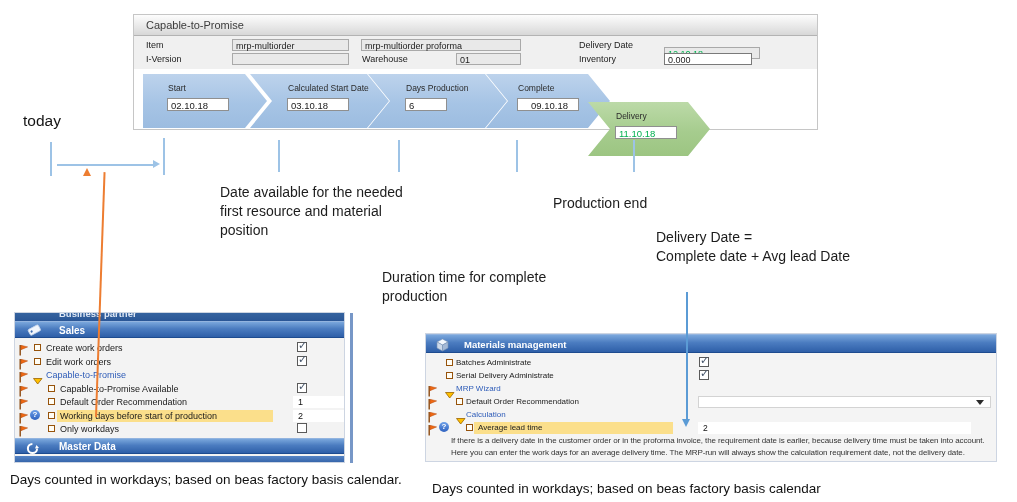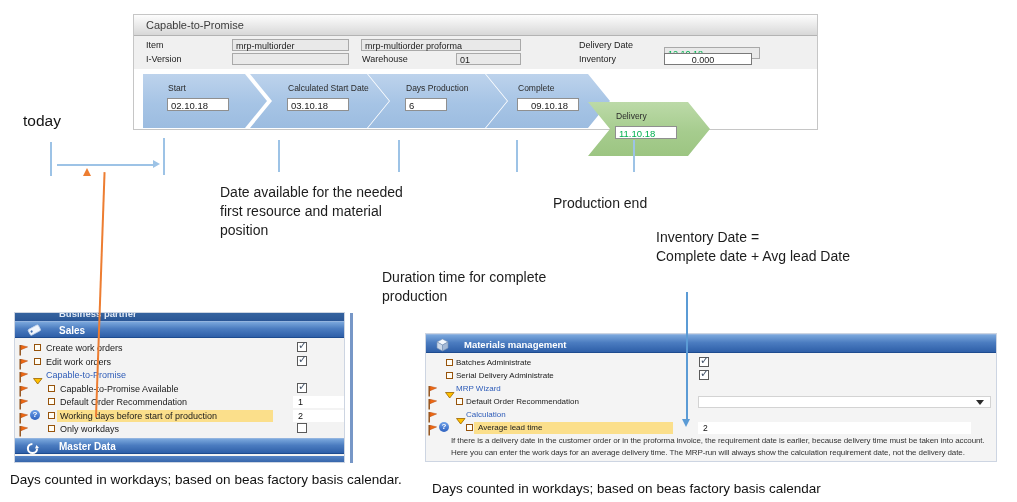--- a/index.html
+++ b/index.html
@@ -13,21 +13,21 @@
   .win-title{position:absolute;left:0;top:0;right:0;height:21px;
        background:linear-gradient(180deg,#fdfdfd,#e3e3e3 70%,#d7d7d7);
        border-bottom:1px solid #b3b3b3;font-size:11px;color:#3c3c3c;
        line-height:21px;padding-left:12px;box-sizing:border-box;}
   .win-fields{position:absolute;left:0;top:21px;right:0;height:33px;background:#f0f0f0;}
   .flabel{position:absolute;font-size:9px;color:#222;}
   .ffield{position:absolute;height:12px;background:#e9e9e9;border:1px solid #a9a9a9;
           font-size:9px;line-height:12px;padding-left:3px;box-sizing:border-box;color:#222;}
   .ffield.white{background:#ffffff;border-color:#7a7a7a;}
   .ffield.green{color:#00b050;}
-  .ffield.right{text-align:center;padding-right:13px;}
+  .ffield.right{text-align:left;padding-right:13px;}
 
   
   .chev{position:absolute;top:74px;height:54px;
         background:linear-gradient(180deg,#bdd3ec 0%,#a6c4e5 55%,#9cbce0 100%);}
   .chev.first{clip-path:polygon(0 0,calc(100% - 22px) 0,100% 50%,calc(100% - 22px) 100%,0 100%);}
   .chev.mid{clip-path:polygon(0 0,calc(100% - 22px) 0,100% 50%,calc(100% - 22px) 100%,0 100%,22px 50%);}
   .chev.green{background:linear-gradient(180deg,#bcdaa8 0%,#a6cc8e 55%,#9cc582 100%);}
   .chev .clab{position:absolute;top:9px;font-size:8.5px;color:#2b2b2b;white-space:nowrap;}
   .chev .cval{position:absolute;top:24px;height:13px;width:62px;background:#ffffff;
               border:1px solid #8f8f8f;font-size:9.5px;line-height:13px;padding-left:3px;
@@ -125,21 +125,21 @@
   <div class="abs arrow-right" style="left:153px;top:160px;"></div>
   <div class="abs vline" style="left:163px;top:138px;height:37px;"></div>
 
   <div class="abs vline" style="left:278px;top:140px;height:32px;"></div>
   <div class="abs vline" style="left:398px;top:140px;height:32px;"></div>
   <div class="abs vline" style="left:516px;top:140px;height:32px;"></div>
   <div class="abs vline" style="left:633px;top:140px;height:32px;"></div>
 
   <div class="abs ann" style="left:220px;top:183px;width:200px;">Date available for the needed first resource and material position</div>
   <div class="abs ann" style="left:553px;top:194px;">Production end</div>
-  <div class="abs ann" style="left:656px;top:228px;white-space:nowrap;">Inventory Date =</div>
+  <div class="abs ann" style="left:656px;top:228px;white-space:nowrap;">Delivery Date =</div>
   <div class="abs ann" style="left:656px;top:247px;white-space:nowrap;">Complete date + Avg lead Date</div>
   <div class="abs ann" style="left:382px;top:268px;width:180px;">Duration time for complete production</div>
 
   <div class="abs caption" style="left:10px;top:472px;">Days counted in workdays; based on beas factory basis calendar.</div>
   <div class="abs caption" style="left:432px;top:481px;">Days counted in workdays; based on beas factory basis calendar</div>
 
   <div class="abs panel" style="left:14px;top:312px;width:331px;height:151px;">
     <div class="clipbar" style="top:0;height:8px;">
       <span class="htxt">Business partner</span>
     </div>

